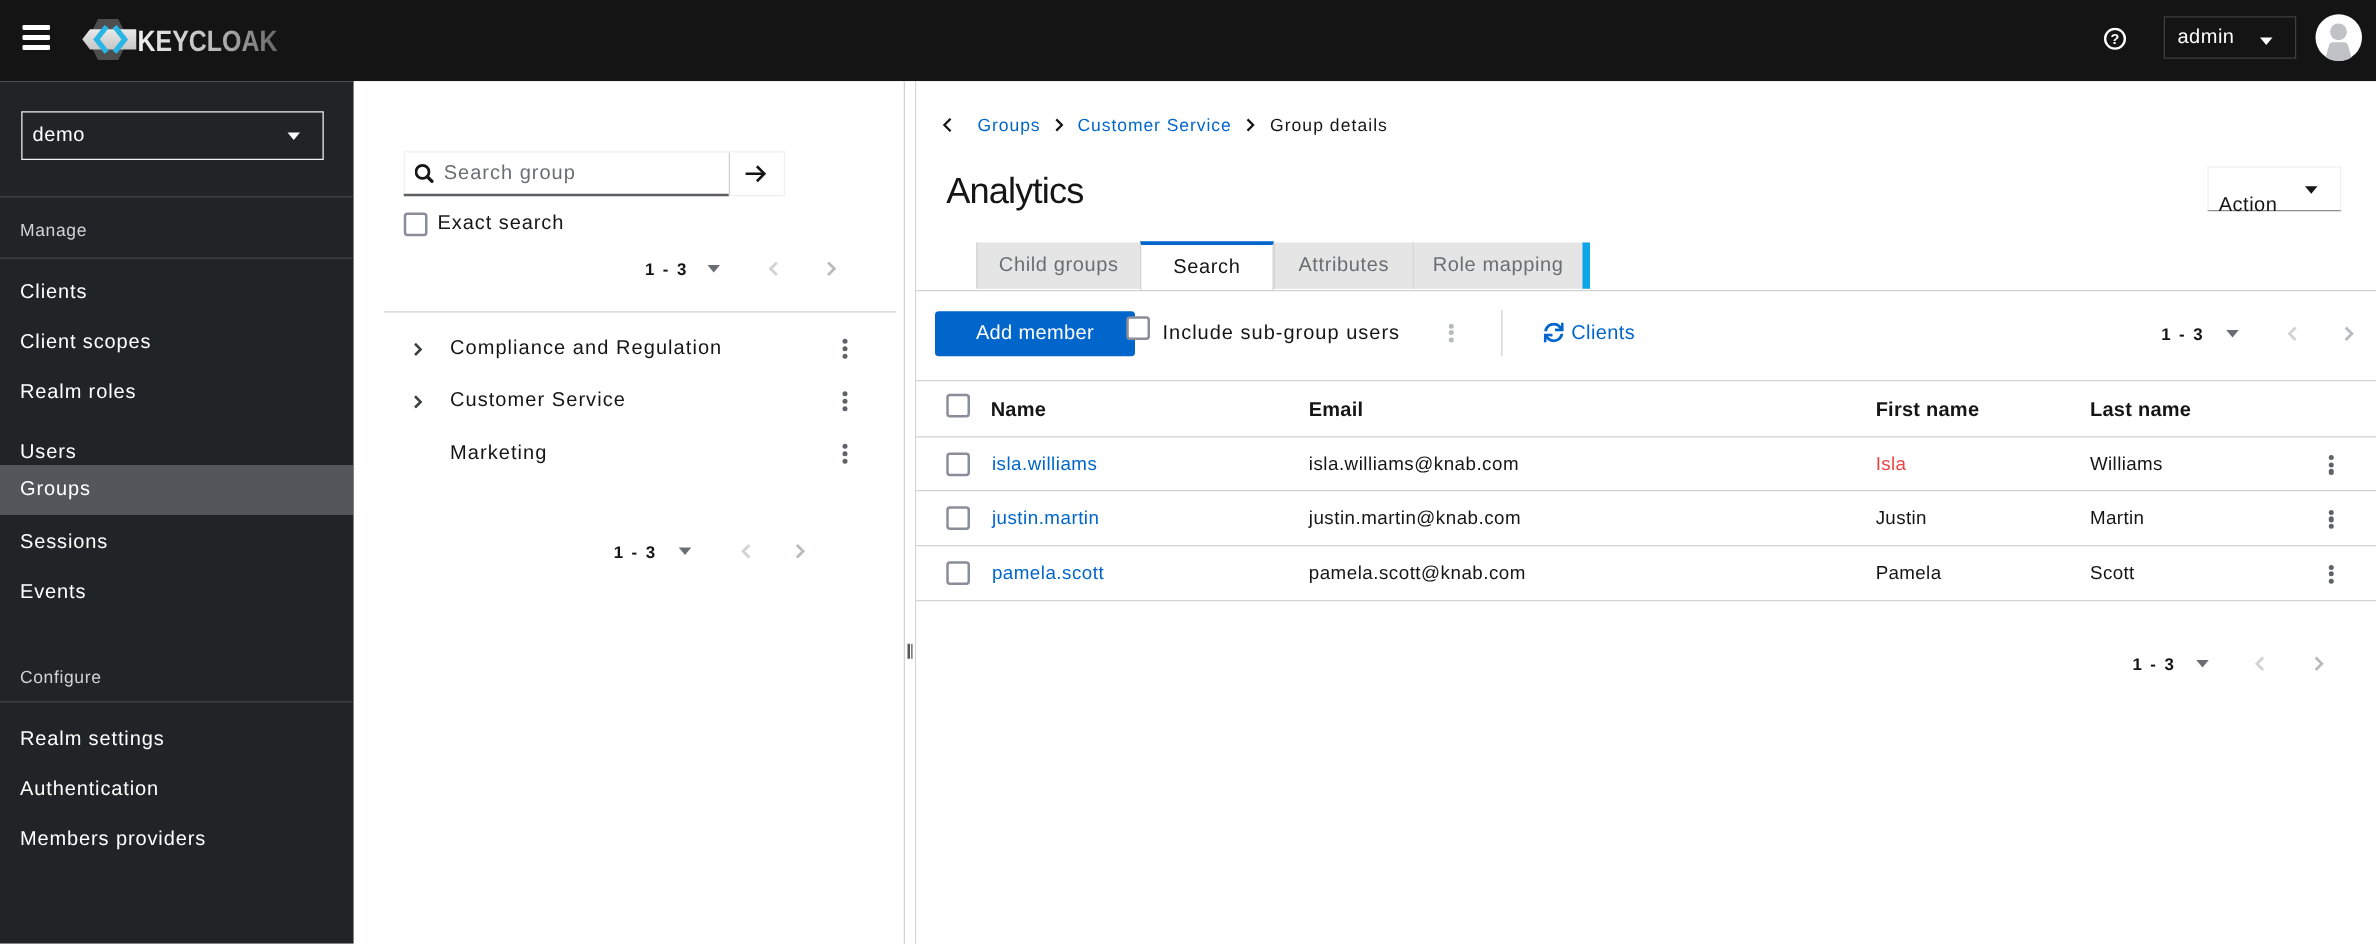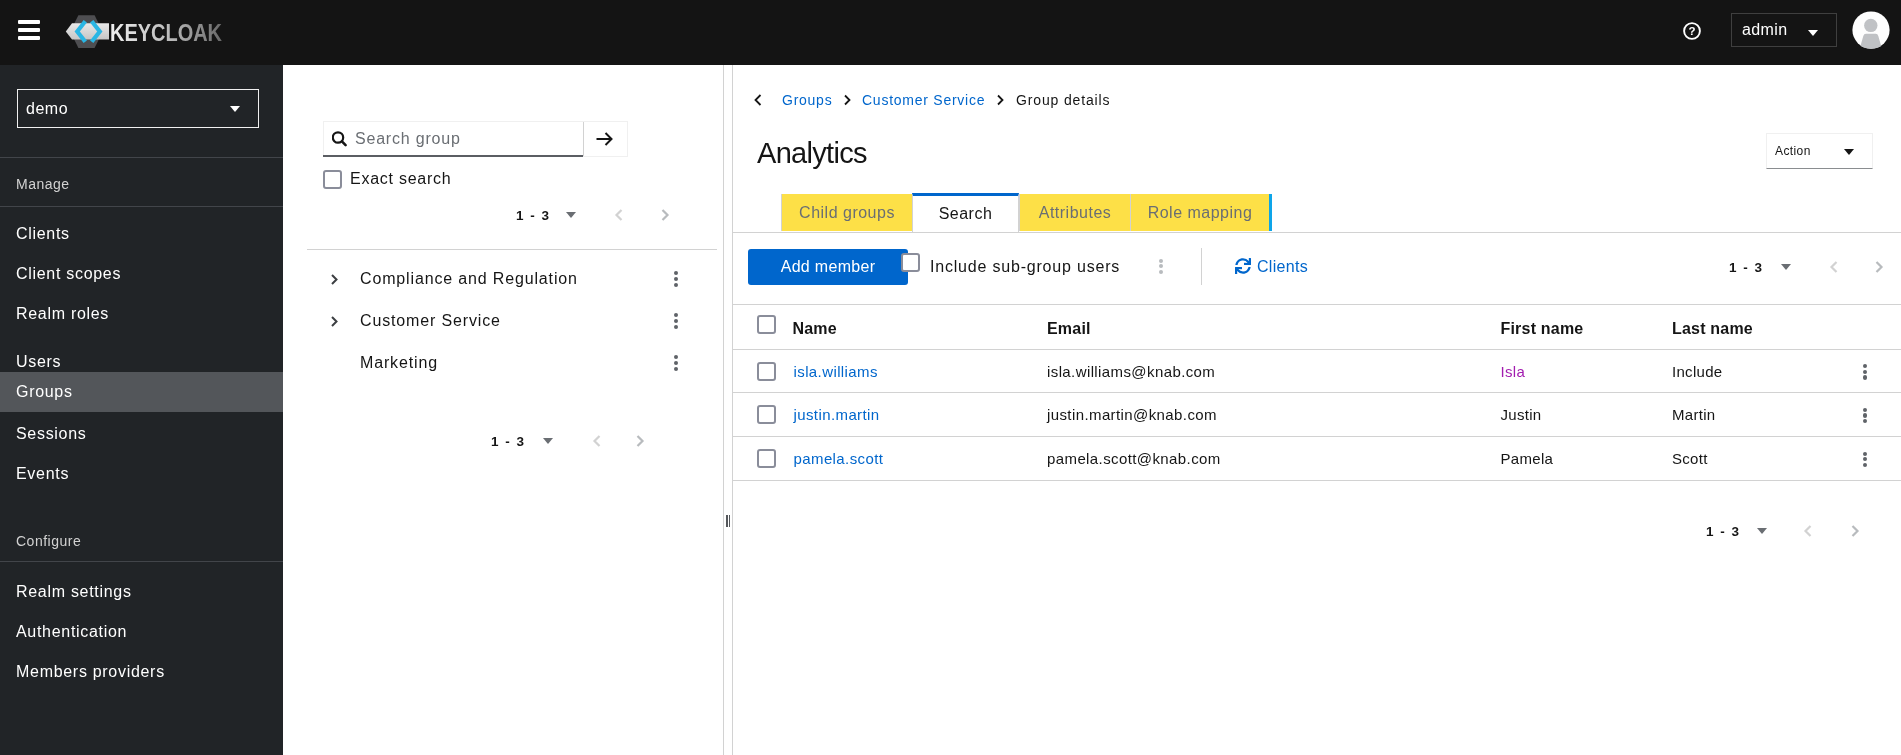--- a/index.html
+++ b/index.html
@@ -16,21 +16,21 @@
 .sdiv{position:absolute;left:0;width:283px;height:1px;background:#42454a}
 .cb{position:absolute;width:19px;height:19px;border:2px solid #8a8d9a;border-radius:3px;background:#fff}
 .car{position:absolute;width:0;height:0;border-left:5.5px solid transparent;border-right:5.5px solid transparent;border-top:6px solid #6a6e73}
 .rng{position:absolute;font-size:13.5px;font-weight:bold;color:#151515;letter-spacing:1.5px;white-space:nowrap}
 .kebab{position:absolute;display:flex;flex-direction:column;gap:1.5px;align-items:center}
 .kebab i{width:4.2px;height:4.2px;border-radius:50%;background:#5f6368}
 .kebab.lt i{background:#b8bbbe}
 .link{color:#0066cc}
 .hdiv{position:absolute;height:1px;background:#d2d2d2}
 .vdiv{position:absolute;width:1px;background:#d2d2d2}
-.tab{position:absolute;top:129px;height:37px;background:#fde047;border-left:1px solid #d2d2d2;display:flex;align-items:center;justify-content:center;font-size:16px;letter-spacing:0.5px;color:#6a6e73}
+.tab{position:absolute;top:129px;height:37px;background:#e5e5e5;border-left:1px solid #d2d2d2;display:flex;align-items:center;justify-content:center;font-size:16px;letter-spacing:0.5px;color:#6a6e73}
 </style></head>
 <body>
 <div id="header">
  <div class="bar" style="top:20px"></div>
  <div class="bar" style="top:28px"></div>
  <div class="bar" style="top:36px"></div>
  <svg class="abs" style="left:64px;top:10px" width="170" height="44" viewBox="0 0 170 44">
   <defs>
         <linearGradient id="kg" x1="0" y1="0" x2="1" y2="0">
           <stop offset="0" stop-color="#f0f0f0"></stop>
@@ -159,27 +159,27 @@
  <svg class="abs" style="left:109.5px;top:29px" width="8" height="12" viewBox="0 0 8 12">
       <path d="M2,1.5 L6.5,6 L2,10.5" fill="none" stroke="#151515" stroke-width="1.8"></path>
     </svg>
  <div class="txt link" style="left:129px;top:27px;height:16px;font-size:14px;letter-spacing:0.75px">Customer Service</div>
  <svg class="abs" style="left:263px;top:29px" width="8" height="12" viewBox="0 0 8 12">
       <path d="M2,1.5 L6.5,6 L2,10.5" fill="none" stroke="#151515" stroke-width="1.8"></path>
     </svg>
  <div class="txt" style="left:283px;top:27px;height:16px;font-size:14px;letter-spacing:0.85px;color:#151515">Group details</div>
  <div class="abs" style="left:24px;top:73.5px;font-size:29px;letter-spacing:-0.7px;line-height:1;color:#151515">Analytics</div>
  <div class="abs" style="left:1033px;top:68px;width:107px;height:36px;border:1px solid #f0f0f0;border-bottom:1px solid #8a8d90"></div>
- <div class="txt" style="left:1042px;top:68px;height:36px;font-size:12px;letter-spacing:0.4px;color:#151515">Action</div>
+ <div class="txt" style="left:1042px;top:82px;height:36px;font-size:16px;letter-spacing:0.4px;color:#151515">Action</div>
  <div class="car" style="left:1111px;top:83.5px;border-top-color:#151515"></div>
  <div class="hdiv" style="left:0;top:166.5px;width:1168px"></div>
  <div class="tab" style="left:48px;width:131px">Child groups</div>
  <div class="abs" style="left:179px;top:128px;width:107px;height:39px;background:#fff;border-top:3px solid #0066cc;border-left:1px solid #d2d2d2;border-right:1px solid #d2d2d2;display:flex;align-items:center;justify-content:center;font-size:16px;letter-spacing:0.5px;color:#151515;z-index:2">Search</div>
  <div class="tab" style="left:286px;width:111px">Attributes</div>
- <div class="tab" style="left:397px;width:142px;border-right:3px solid #0ea5e9">Role mapping</div>
+ <div class="tab" style="left:397px;width:142px;border-right:6px solid #0ea5e9">Role mapping</div>
  <div class="abs" style="left:15px;top:184px;width:160px;height:36px;background:#0066cc;border-radius:3px;display:flex;align-items:center;justify-content:center;color:#fff;font-size:16px;letter-spacing:0.3px">Add member</div>
  <div class="cb" style="left:168px;top:188px"></div>
  <div class="txt" style="left:197px;top:184px;height:36px;font-size:16px;letter-spacing:0.8px;color:#151515">Include sub-group users</div>
  <div class="kebab lt" style="left:425.6px;top:193.6px">
       <i></i>
       <i></i>
       <i></i>
     </div>
  <div class="vdiv" style="left:467.5px;top:183px;height:37px"></div>
  <svg class="abs" style="left:502px;top:193px" width="16" height="16" viewBox="0 0 512 512">
@@ -200,22 +200,22 @@
  <div class="hdiv" style="left:0;top:370.5px;width:1168px"></div>
  <div class="hdiv" style="left:0;top:414.5px;width:1168px"></div>
  <div class="cb" style="left:24px;top:250px"></div>
  <div class="txt" style="left:59.5px;top:256px;height:16px;font-size:16px;font-weight:bold;letter-spacing:0.2px;color:#151515">Name</div>
  <div class="txt" style="left:314px;top:256px;height:16px;font-size:16px;font-weight:bold;letter-spacing:0.2px;color:#151515">Email</div>
  <div class="txt" style="left:767.5px;top:256px;height:16px;font-size:16px;font-weight:bold;letter-spacing:0.2px;color:#151515">First name</div>
  <div class="txt" style="left:939px;top:256px;height:16px;font-size:16px;font-weight:bold;letter-spacing:0.2px;color:#151515">Last name</div>
  <div class="cb" style="left:24px;top:296.5px"></div>
  <div class="txt link" style="left:60.5px;top:297px;height:18px;font-size:15px;letter-spacing:0.4px">isla.williams</div>
  <div class="txt" style="left:314px;top:297px;height:18px;font-size:15px;letter-spacing:0.4px;color:#151515">isla.williams@knab.com</div>
- <div class="txt" style="left:767.5px;top:297px;height:18px;font-size:15px;letter-spacing:0.3px;color:#a21caf">Isla</div>
- <div class="txt" style="left:939px;top:297px;height:18px;font-size:15px;letter-spacing:0.3px;color:#151515">Include</div>
+ <div class="txt" style="left:767.5px;top:297px;height:18px;font-size:15px;letter-spacing:0.3px;color:#ef4444">Isla</div>
+ <div class="txt" style="left:939px;top:297px;height:18px;font-size:15px;letter-spacing:0.3px;color:#151515">Williams</div>
  <div class="kebab" style="left:1129.5px;top:299.1px">
       <i></i>
       <i></i>
       <i></i>
     </div>
  <div class="cb" style="left:24px;top:340.2px"></div>
  <div class="txt link" style="left:60.5px;top:340.7px;height:18px;font-size:15px;letter-spacing:0.4px">justin.martin</div>
  <div class="txt" style="left:314px;top:340.7px;height:18px;font-size:15px;letter-spacing:0.4px;color:#151515">justin.martin@knab.com</div>
  <div class="txt" style="left:767.5px;top:340.7px;height:18px;font-size:15px;letter-spacing:0.3px;color:#151515">Justin</div>
  <div class="txt" style="left:939px;top:340.7px;height:18px;font-size:15px;letter-spacing:0.3px;color:#151515">Martin</div>

